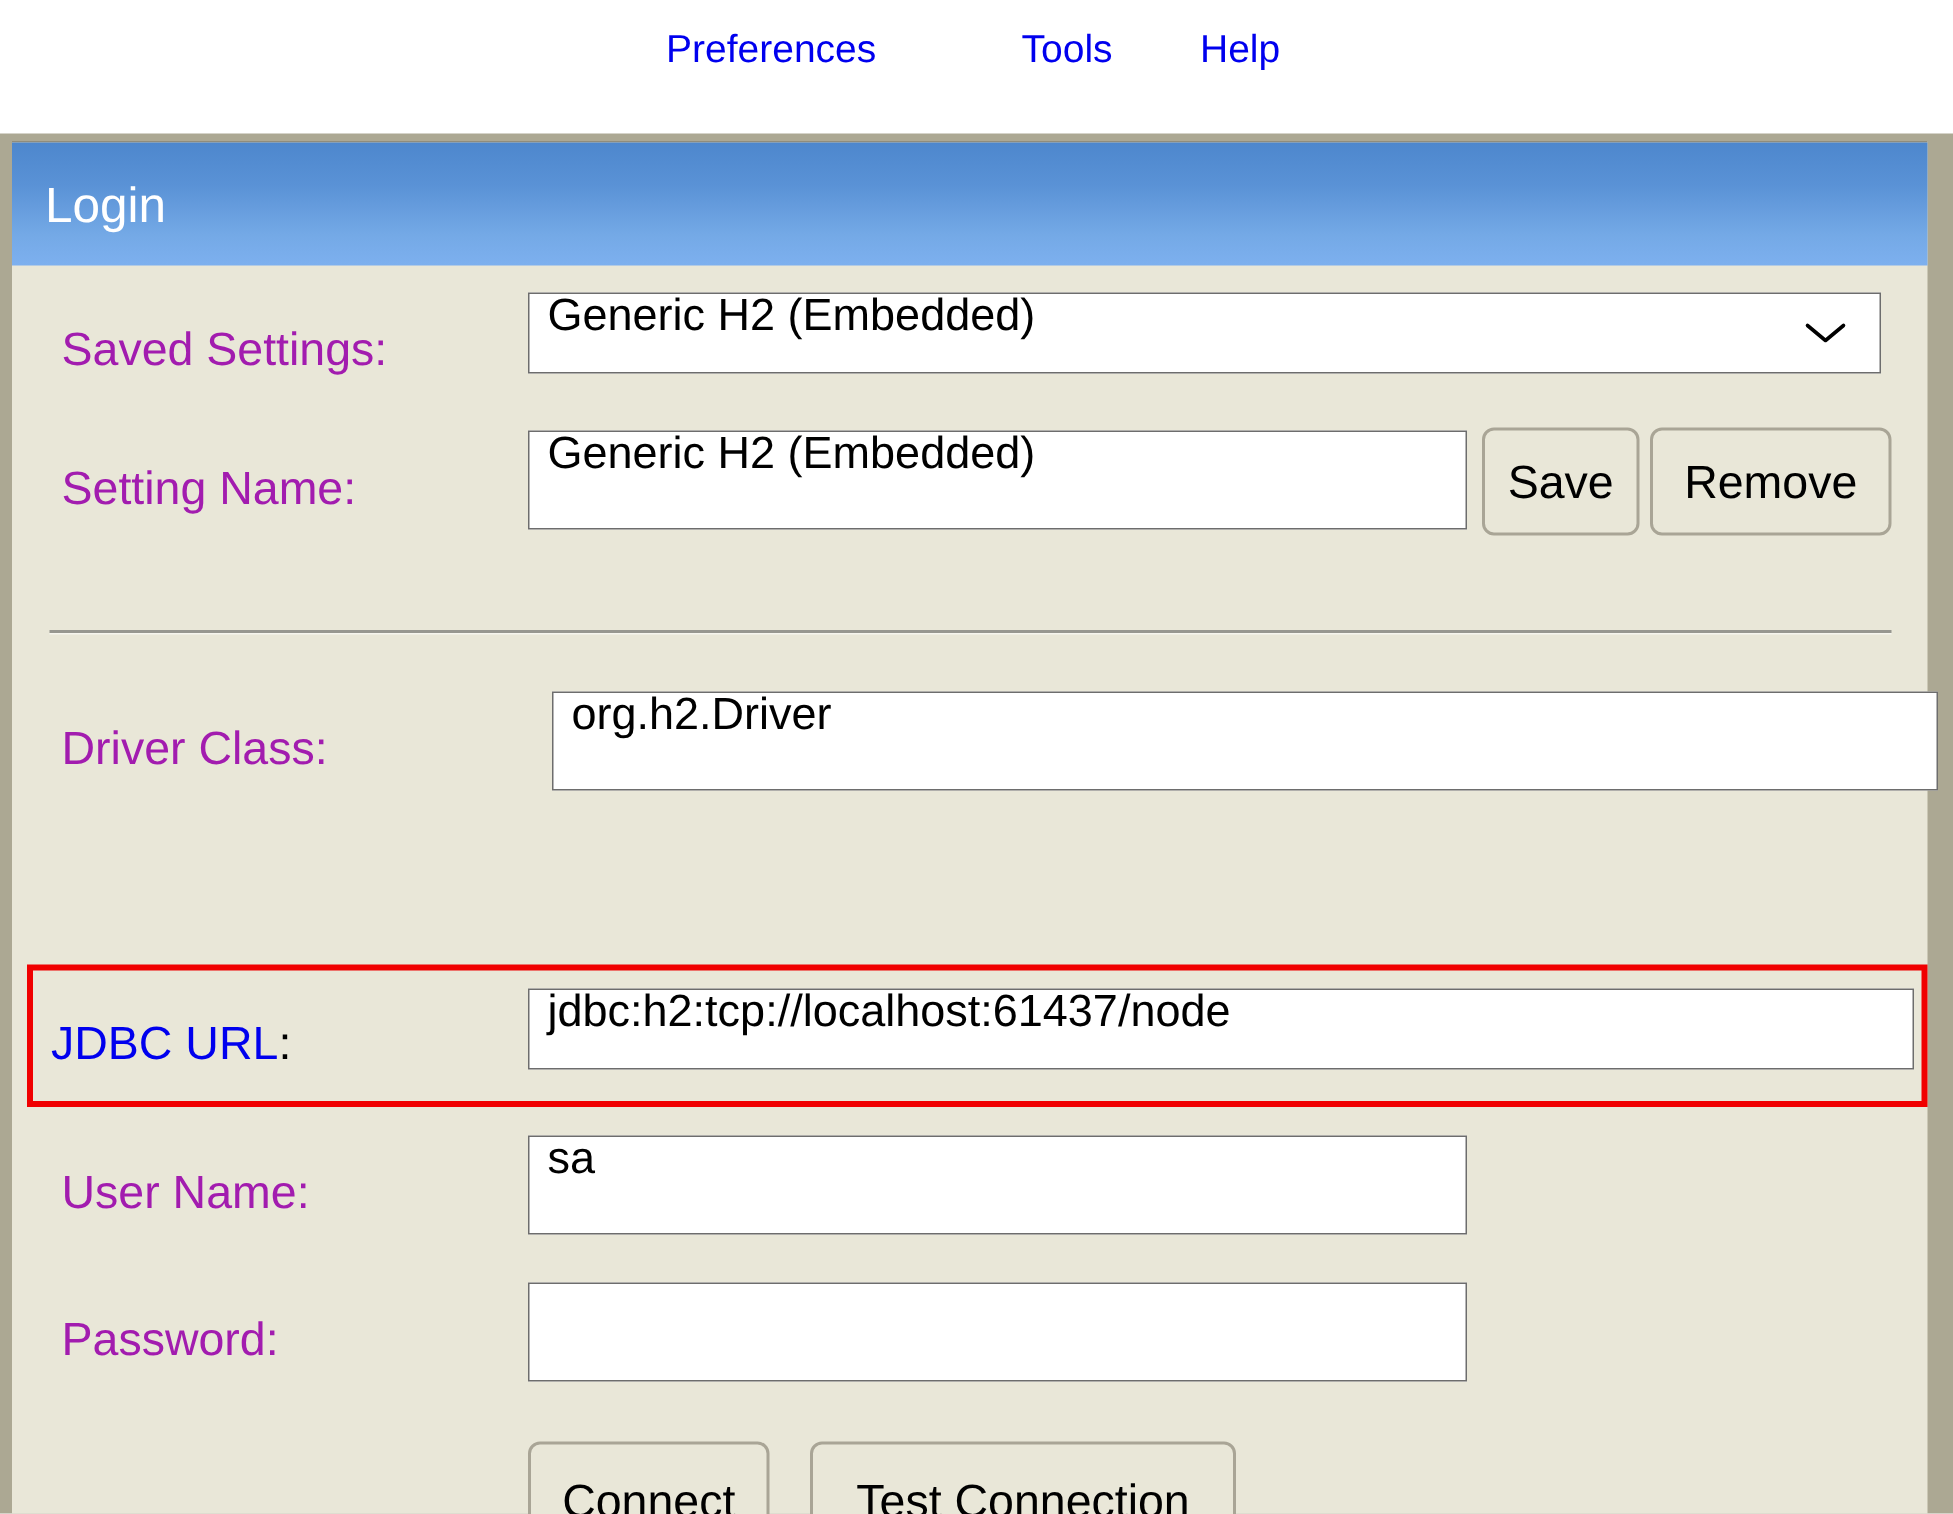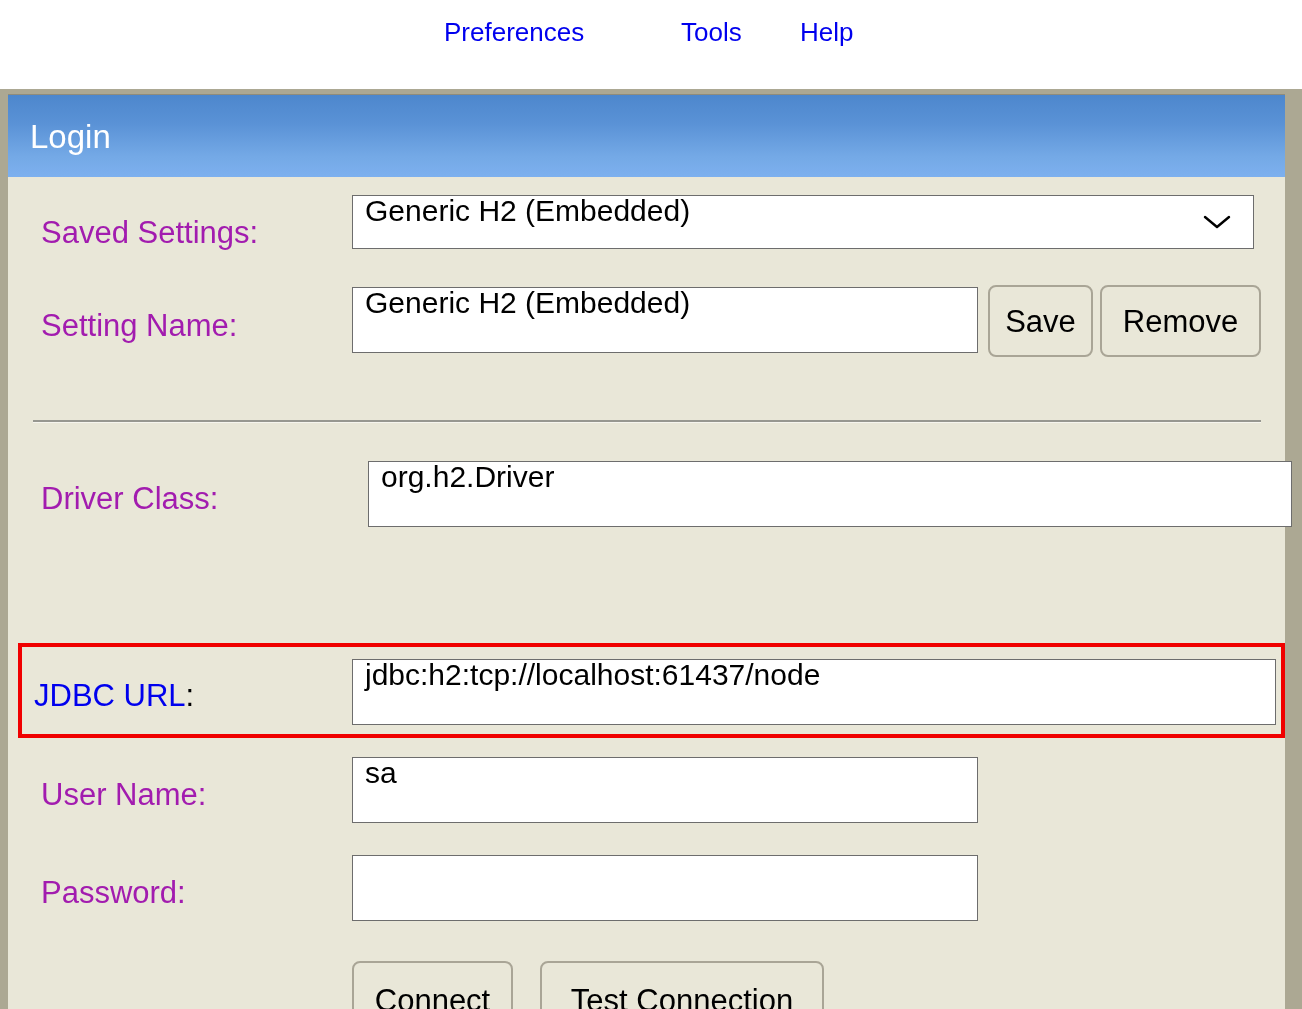--- a/index.html
+++ b/index.html
@@ -203,21 +203,21 @@
 
       <div class="row">
         <span class="field-label" style="left:33px; top:306px;">Driver Class:</span>
         <div class="txtbox" style="left:344px; top:284px; width:924px; height:66px;margin-left:16px;">
           <span class="val">org.h2.Driver</span>
         </div>
       </div>
 
       <div class="row">
         <span class="field-label" style="left:26px; top:503px; color:#0000ee;"><span>JDBC URL</span><span style="color:#000000;">:</span></span>
-        <div class="txtbox" style="left:344px; top:482px; width:924px; height:66px;">
+        <div class="txtbox" style="left:344px; top:482px; width:924px; height:54px;">
           <span class="val">jdbc:h2:tcp://localhost:61437/node</span>
         </div>
       </div>
       <div id="jdbc-highlight"></div>
 
       <div class="row">
         <span class="field-label" style="left:33px; top:602px;">User Name:</span>
         <div class="txtbox" style="left:344px; top:580px; width:626px; height:66px;">
           <span class="val">sa</span>
         </div>

